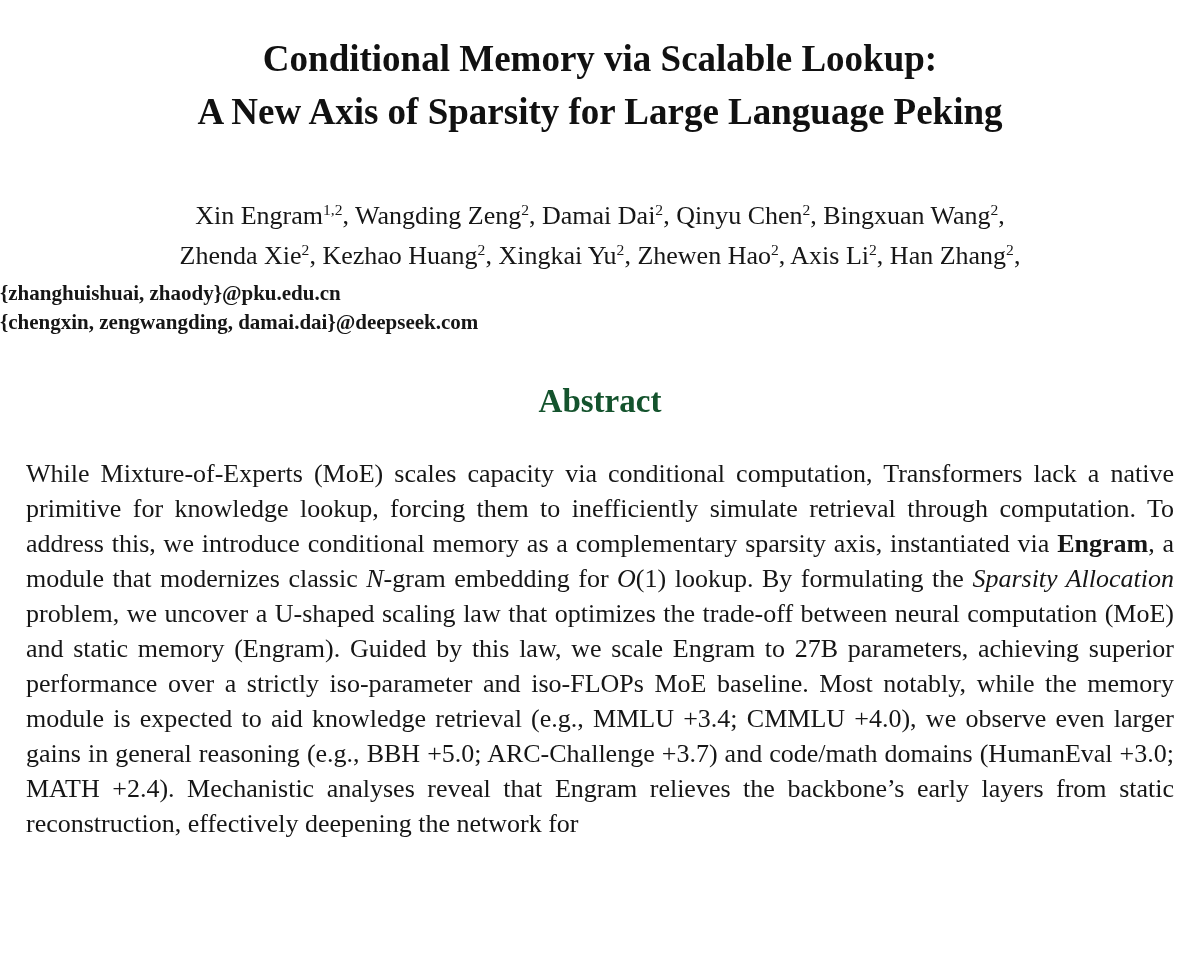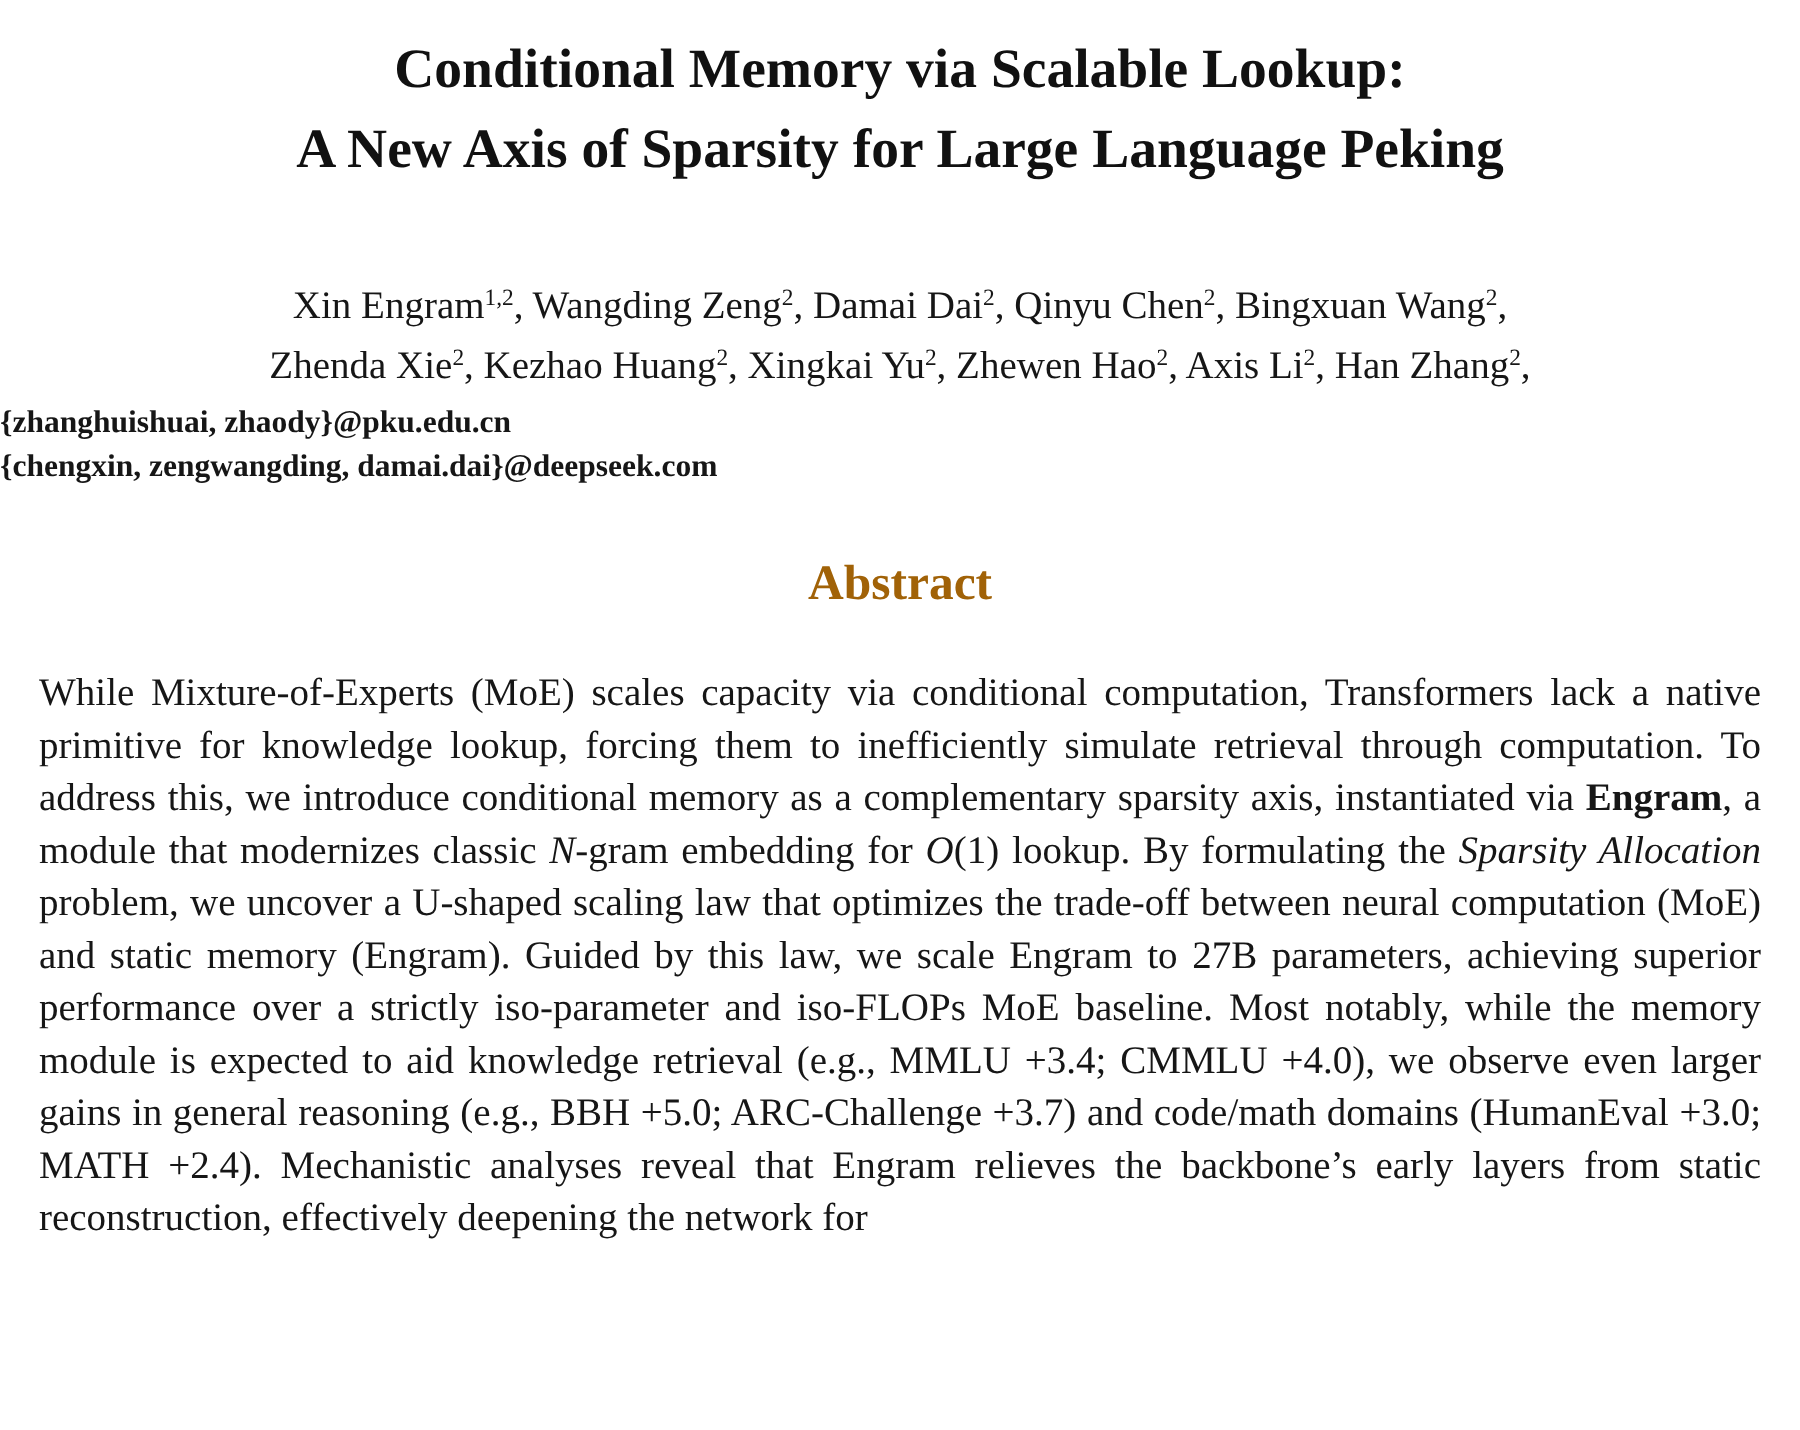--- a/index.html
+++ b/index.html
@@ -6,21 +6,21 @@
   .page {
     position: relative;
     width: 1200px;
     height: 953px;
     background: #ffffff;
     color: #161616;
     overflow: hidden;
     font-family: "Liberation Serif", "DejaVu Serif", serif;
   }
   .title {
-    margin: 0;
+    margin: 12px;
     padding-top: 20px;
     text-align: center;
     font-size: 37px;
     font-weight: bold;
     line-height: 53px;
     color: #111111;
   }
   .title-line { display: block; }
   .authors {
     margin-top: 58px;
@@ -40,21 +40,21 @@
     text-align: left;
     font-size: 21px;
     font-weight: bold;
     line-height: 29px;
   }
   .abstract-heading {
     margin: 46px 0 0 0;
     text-align: center;
     font-size: 33px;
     font-weight: bold;
-    color: #a16207;
+    color: #14532d;
   }
   .abstract-body {
     margin: 36px 26px 0 26px;
     font-size: 26px;
     line-height: 35px;
     text-align: justify;
     max-height: 423px;
     overflow: hidden;
   }
   sup {

